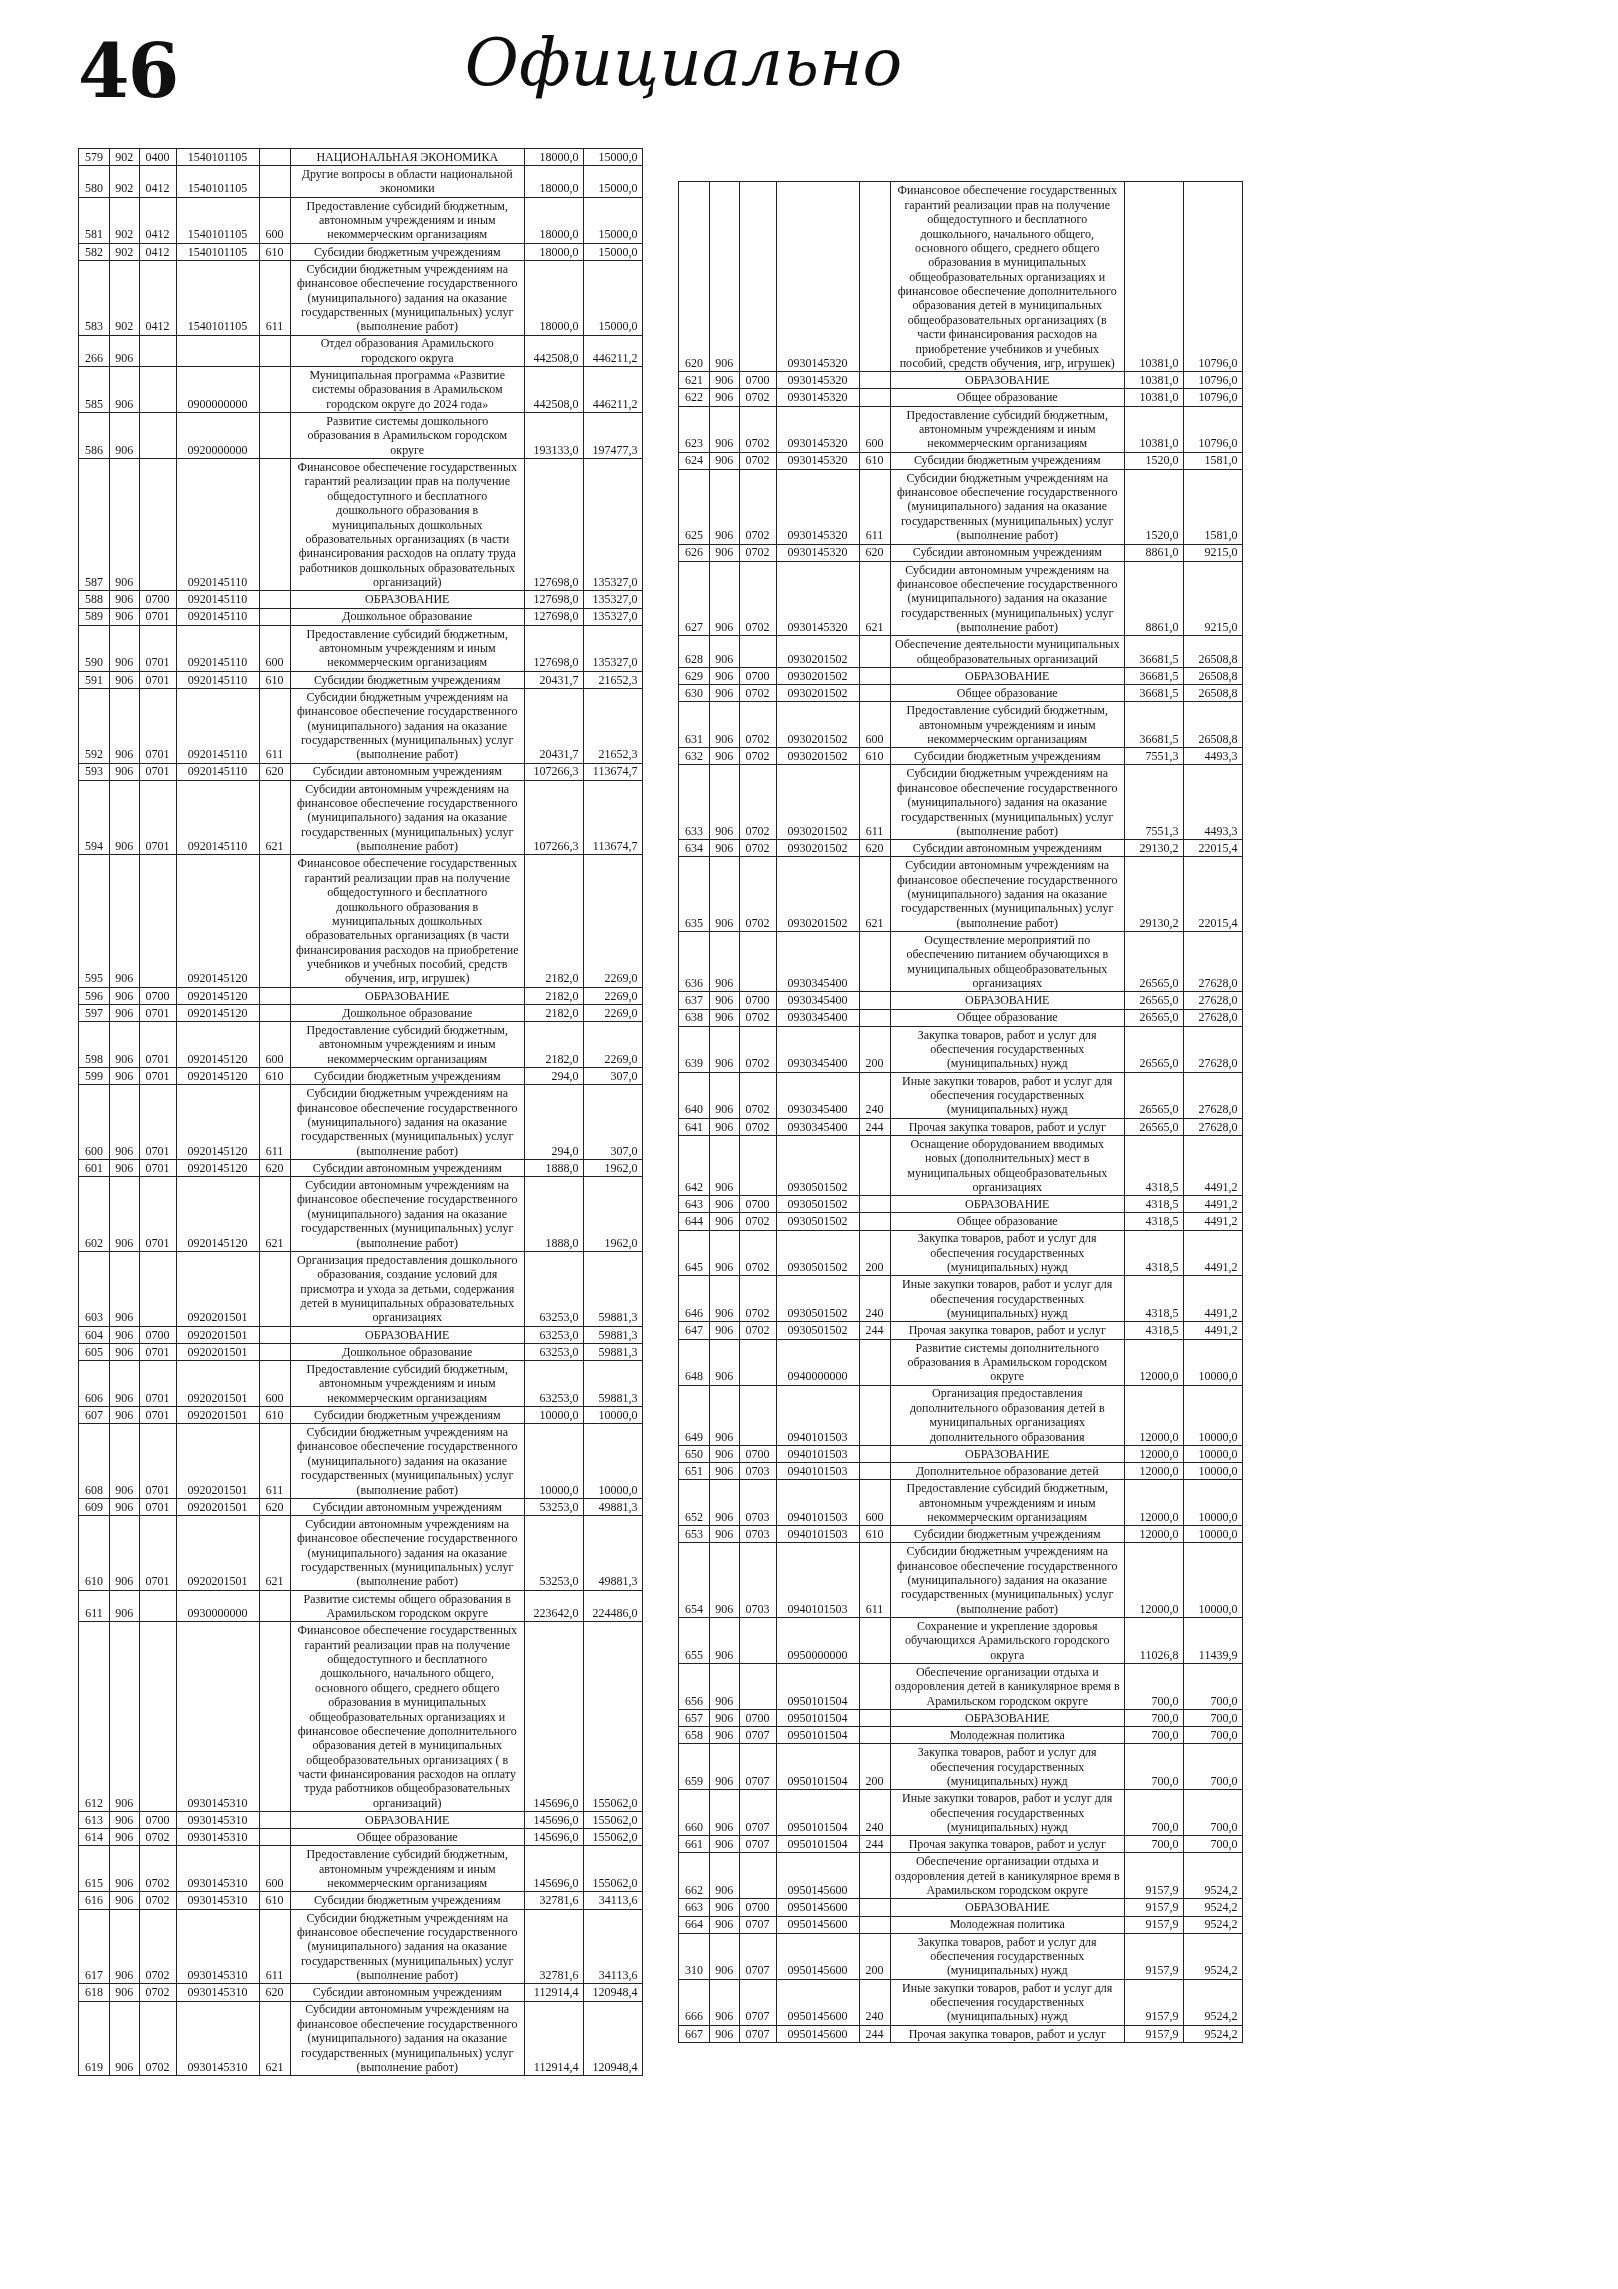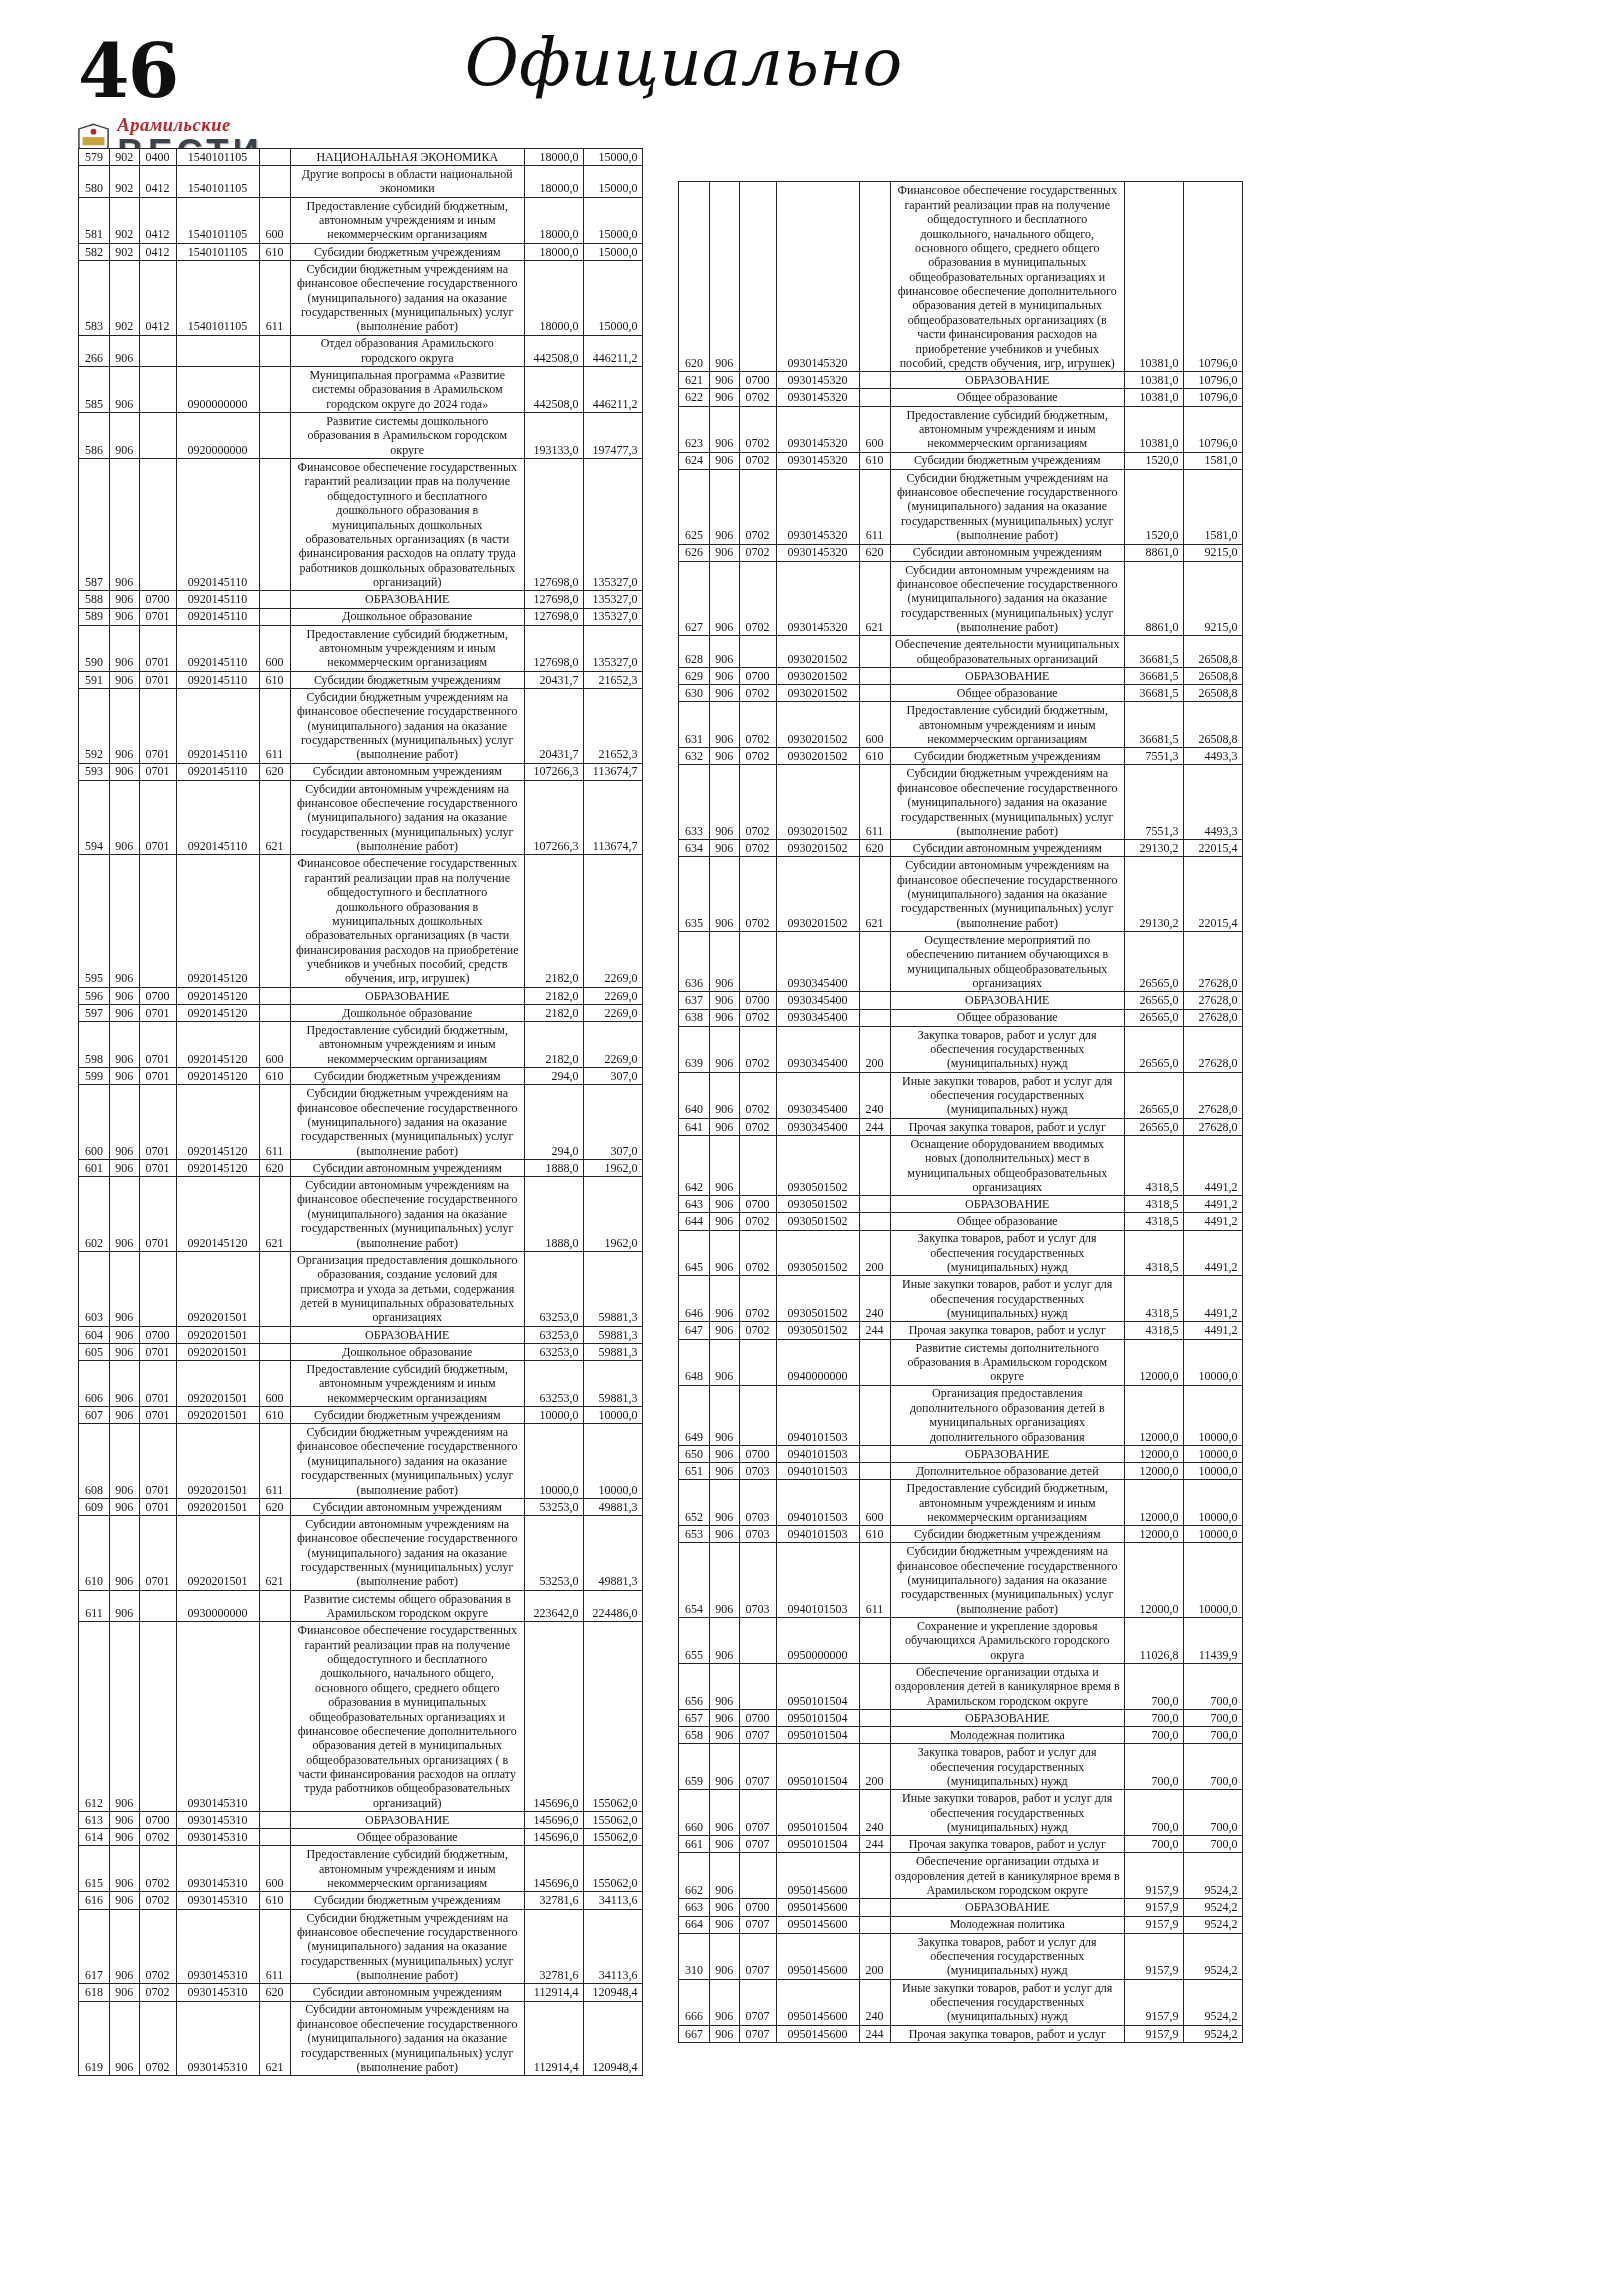--- a/index.html
+++ b/index.html
@@ -13,21 +13,21 @@
   .page {
     position: relative;
     width: 1619px; height: 2290px;
     background: #ffffff;
     overflow: hidden;
   }
 
   
   .masthead {
     position: absolute; top: 37px; left: 78px;
-    display: flex; align-items: flex-start; gap: 11px; flex-direction: column;
+    display: flex; align-items: flex-start; gap: 23px;
   }
   .page-number {
     font-family: "DejaVu Serif", serif;
     font-weight: bold; font-size: 74px; line-height: 0.92;
     color: #101010; letter-spacing: -1.8px;
   }
   .brand { display: flex; flex-direction: column; }
   .brand-row { display: flex; align-items: center; gap: 8.3px; }
   .emblem { display: inline-flex; }
   .brand-text { display: flex; flex-direction: column; }
@@ -75,37 +75,20 @@
   table.budget td:nth-child(7),
   table.budget td:nth-child(8)    { text-align: right; padding-right: 4.6px; }
 </style>
 </head>
 <body>
 
 <div class="page">
 
   <div class="masthead">
     <div class="page-number">46</div>
-    <div class="brand">
-      <div class="brand-row">
-        <span class="emblem">
-          <svg width="31" height="41" viewBox="0 0 34 44" aria-hidden="true">
-            <path d="M17 1 L33 6 V24 C33 33 26 40 17 43 C8 40 1 33 1 24 V6 Z" fill="#ffffff" stroke="#3a3a3a" stroke-width="1.6"></path>
-            <rect x="5" y="15" width="24" height="9" fill="#c8a23c"></rect>
-            <circle cx="17" cy="9" r="3.2" fill="#b5282c"></circle>
-            <path d="M9 28 h16 v4 h-16 z" fill="#3f6f46"></path>
-          </svg>
-        </span>
-        <div class="brand-text">
-          <span class="paper-subname">Арамильские</span>
-          <span class="paper-name">ВЕСТИ</span>
-        </div>
-      </div>
-      <div class="issue-line">№ 34 (1299) 02.07.2020</div>
-    </div>
   </div>
 
   <div class="section-title">Официально</div>
 
   <div class="content">
     <table class="budget">
       <colgroup>
         <col style="width:31px">
           <col style="width:29.5px">
           <col style="width:37px">

